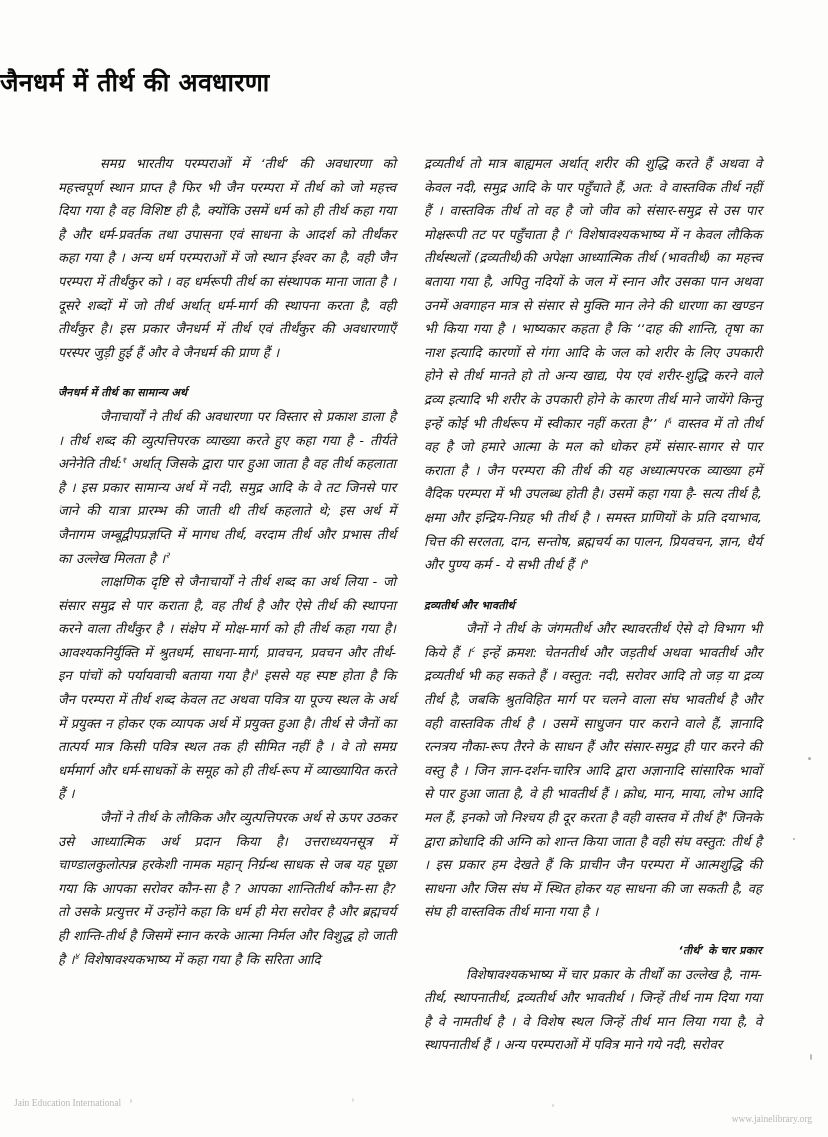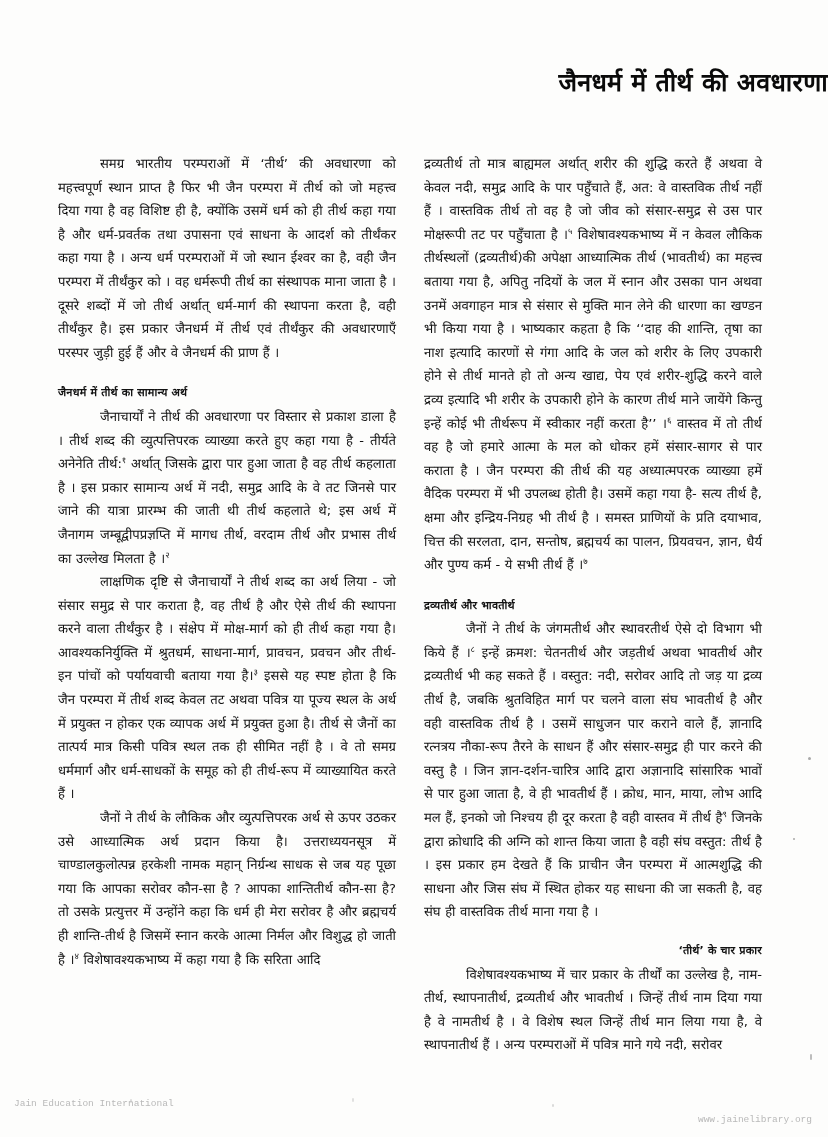--- a/index.html
+++ b/index.html
@@ -21,35 +21,36 @@
     position: absolute;
     inset: 0;
     background: #fdfdfc;
   }
 
   .page-title {
     position: absolute;
     top: 64px;
     left: 0;
     width: 828px;
-    text-align: right;
+    text-align: left;
     font-size: 25px;
     font-weight: bold;
     color: #0a0a0a;
     letter-spacing: 0.3px;
     font-family: "DejaVu Sans", sans-serif;
   }
 
   .columns {
     position: absolute;
     top: 152px;
     left: 58px;
     width: 712px;
     display: flex;
     gap: 28px;
+    font-style: italic;
   }
   .column {
     width: 338px;
   }
 
   .para, .heading {
     color: #121212;
     font-size: 13.1px;
     line-height: 23.6px;
   }
@@ -79,21 +80,21 @@
 
   .footer {
     position: absolute;
     top: 1098px;
     left: 0;
     width: 828px;
     height: 22px;
   }
   .footer-item {
     position: absolute;
-    font-family: Liberation Mono, monospace;
+    font-family: Liberation Serif, serif;
     font-size: 9.5px;
     color: #b9b9b9;
     white-space: nowrap;
   }
   .footer-left  { left: 14px; top: 0; }
   .footer-mid   { left: 0; top: 0; width: 828px; text-align: center; }
   .footer-right { right: 16px; top: 16px; text-align: right; }
 
   
   .speck {

